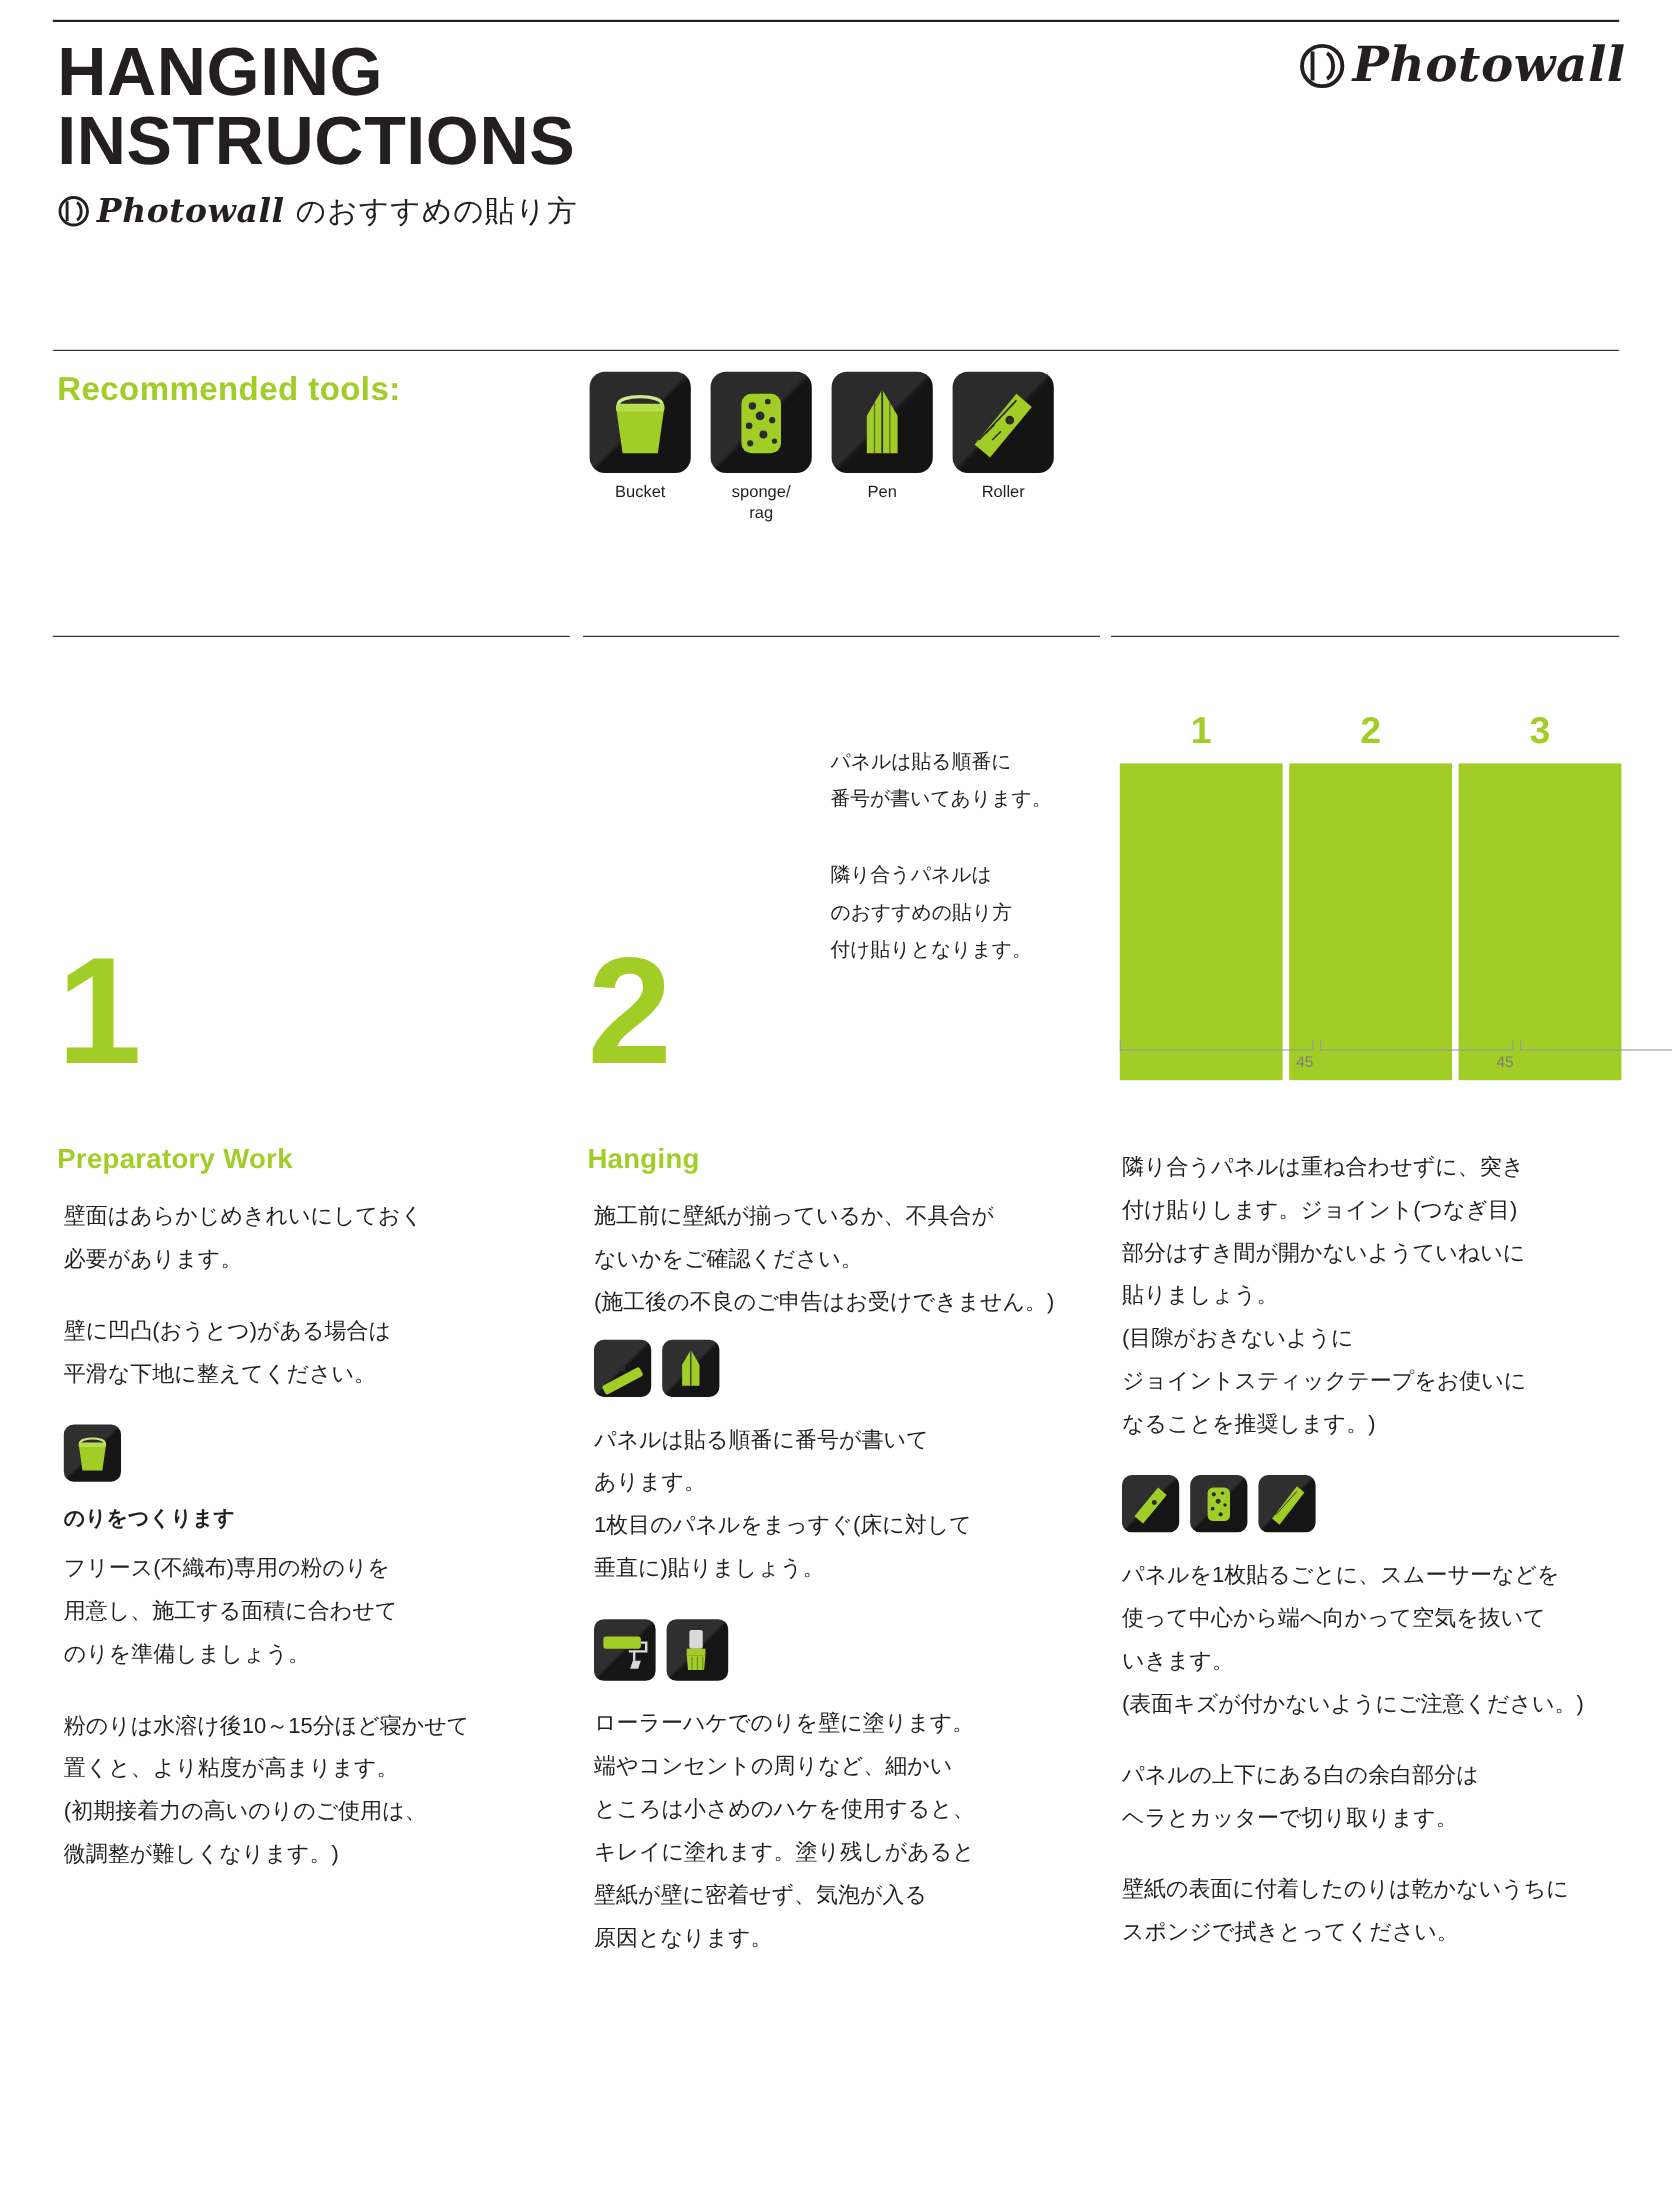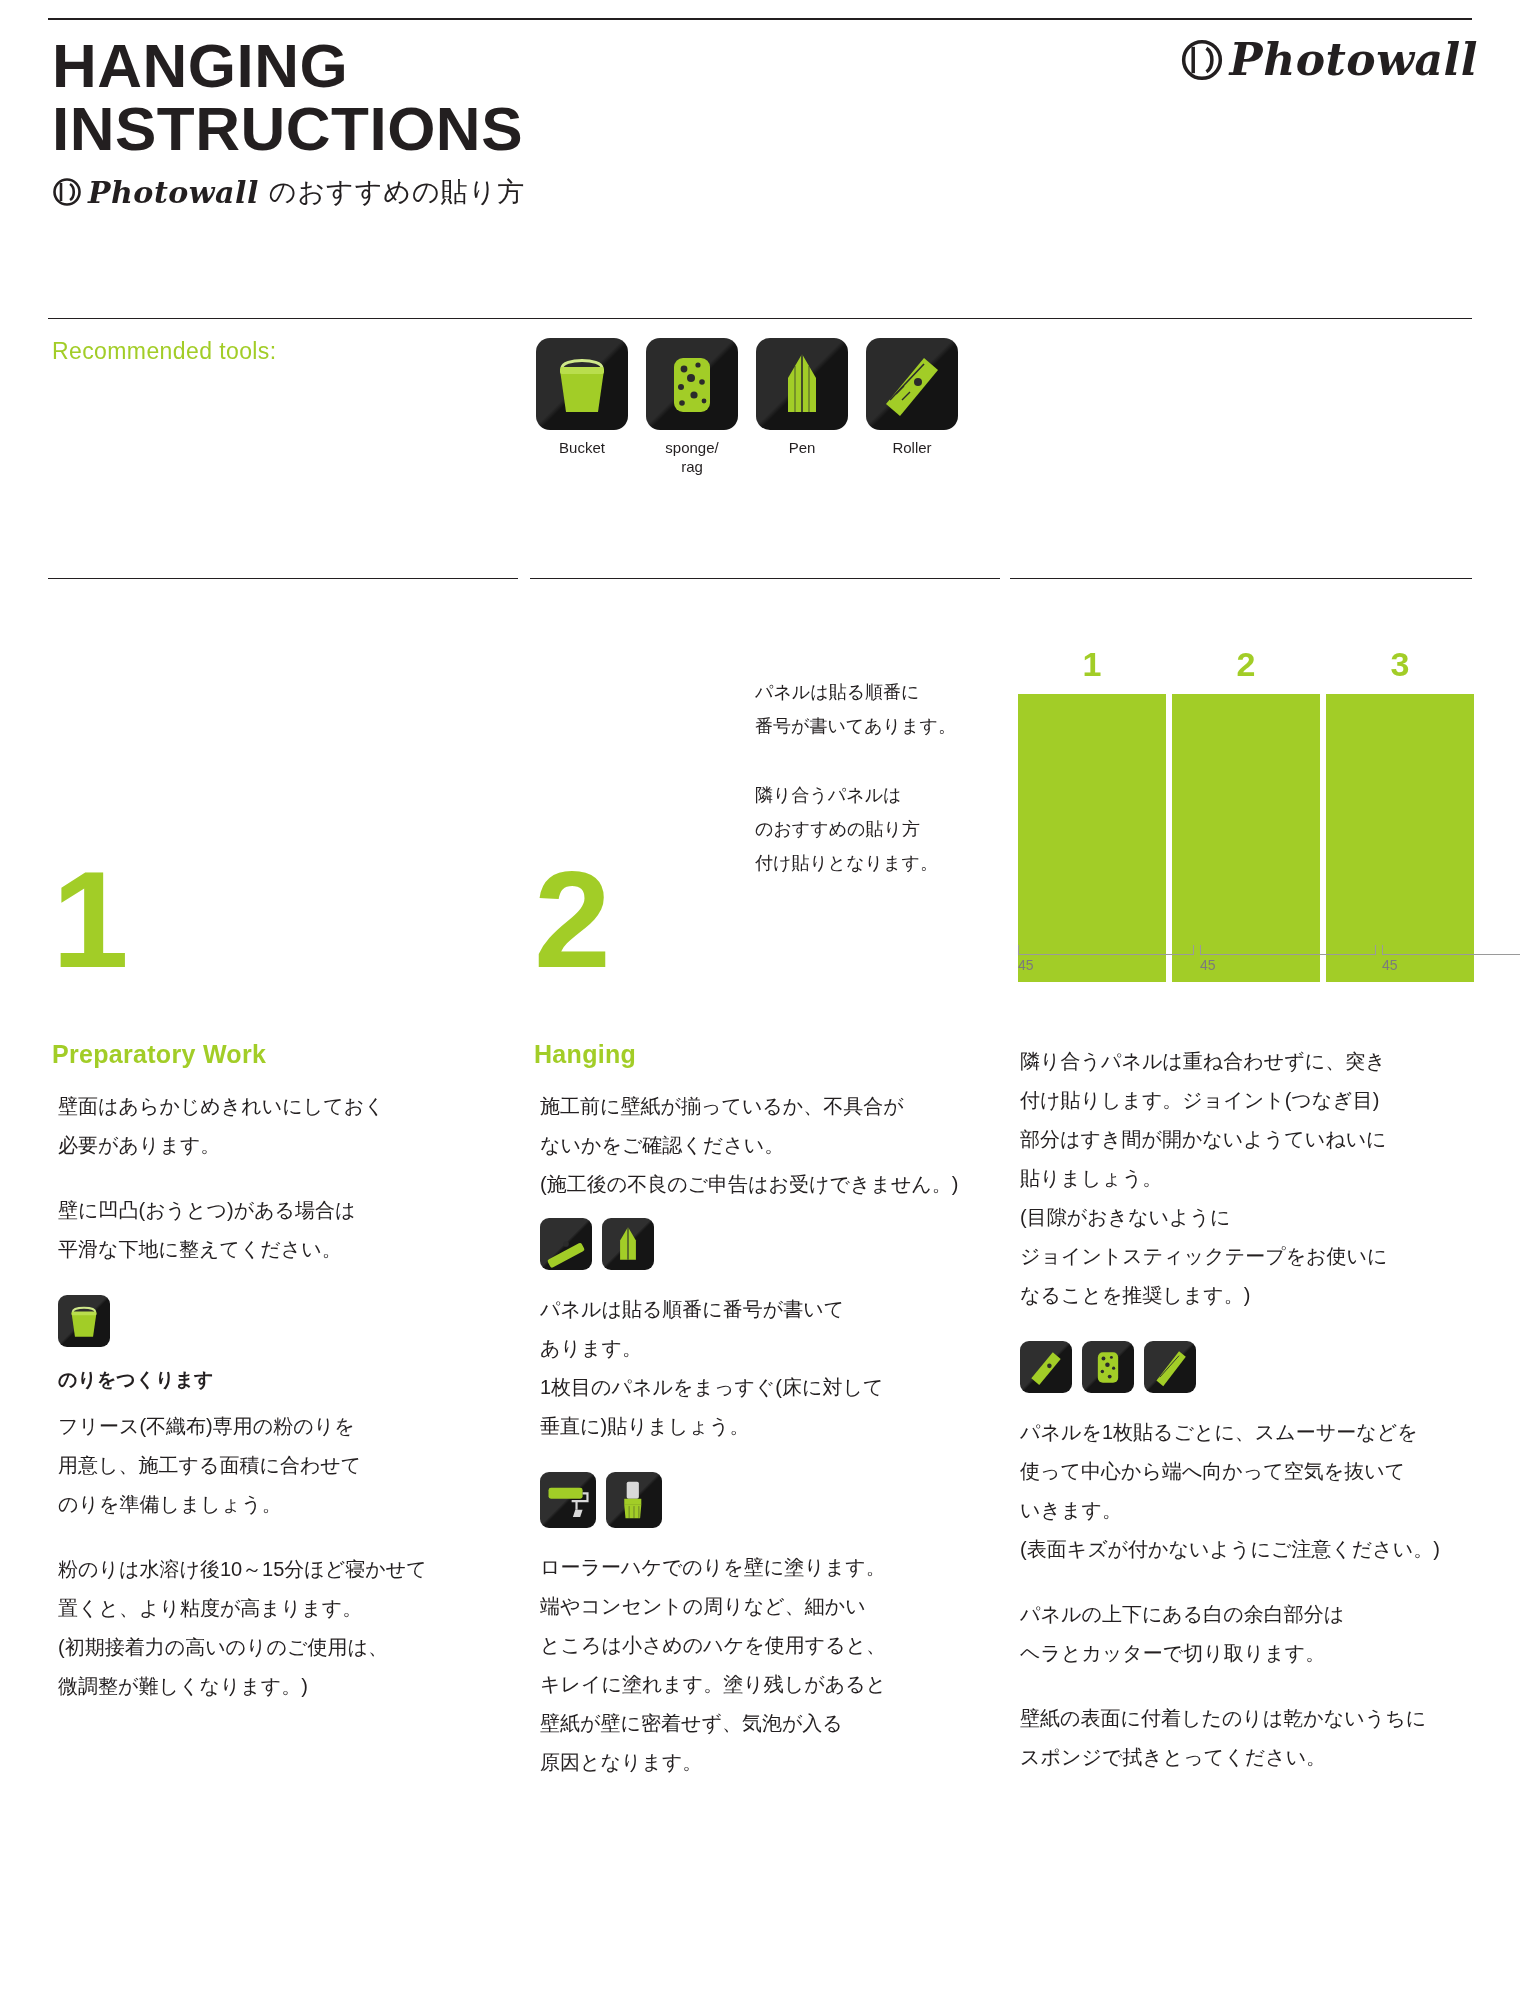--- a/index.html
+++ b/index.html
@@ -81,22 +81,22 @@
     border-top: 1.5px solid #231f20;
   }
   .rule-tools { top: 318px; }
   .rule-mid-left { top: 578px; left: 48px; width: 470px; }
   .rule-mid-mid { top: 578px; left: 530px; width: 470px; }
   .rule-mid-right { top: 578px; left: 1010px; width: 462px; }
   .tools-label {
     position: absolute;
     left: 52px;
     top: 338px;
-    font-size: 23px;
-    font-weight: normal;
+    font-size: 30px;
+    font-weight: bold;
     color: #a2cd27;
     letter-spacing: 0.4px;
   }
   .tools-row {
     position: absolute;
     left: 536px;
     top: 338px;
     display: flex;
     gap: 18px;
   }
@@ -162,21 +162,21 @@
   }
   .panel-measures {
     position: absolute;
     left: 1018px;
     top: 945px;
     display: flex;
     gap: 6px;
   }
   .measure {
     width: 176px;
-    text-align: left;
+    text-align: right;
     position: relative;
   }
   .measure-bracket {
     height: 10px;
     border: 1.5px solid #9a9a9a;
     border-top: none;
   }
   .measure-label {
     font-size: 14px;
     color: #7b7b7b;

